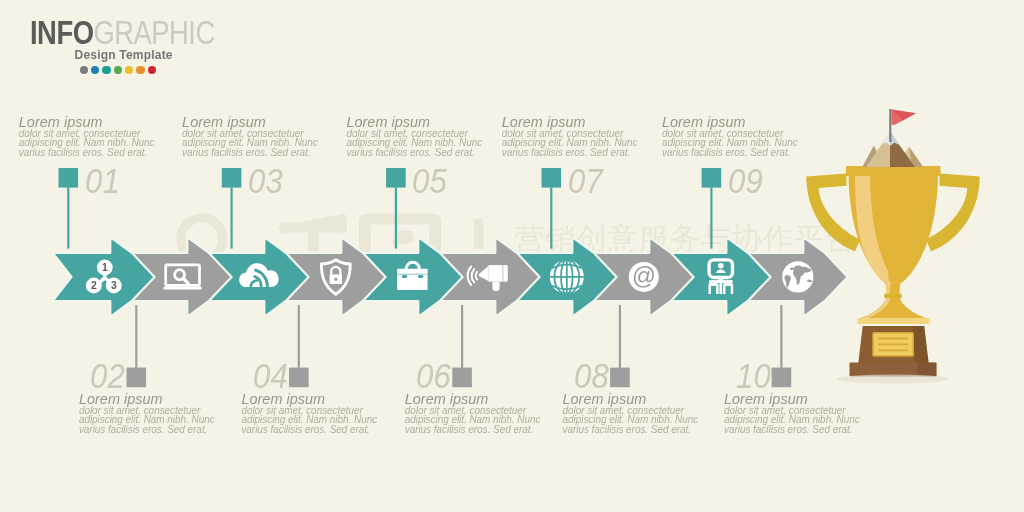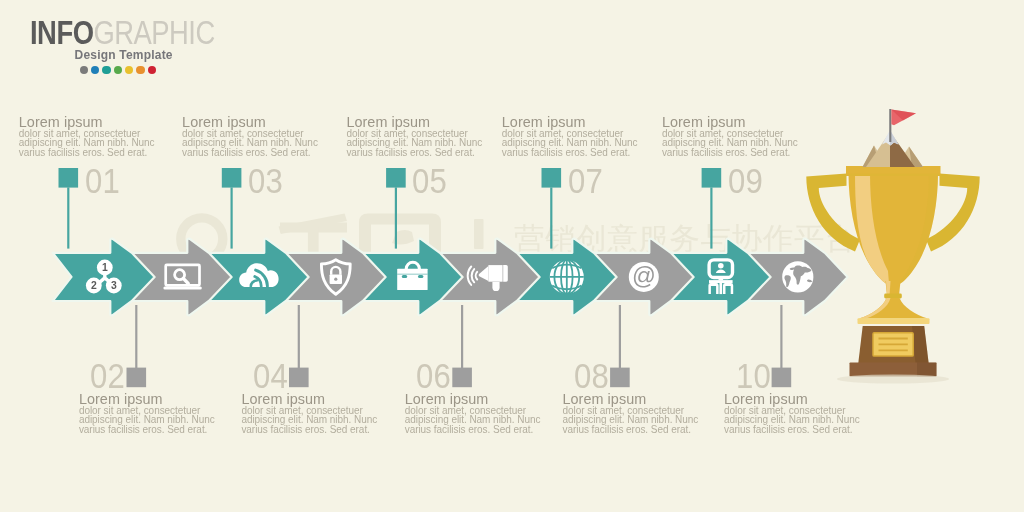--- a/index.html
+++ b/index.html
@@ -1,21 +1,21 @@
 <!DOCTYPE html>
 <html><head>
 <meta charset="utf-8">
 <title>Infographic Design Template</title>
 <style>
   html,body{margin:0;padding:0;}
   body{width:1024px;height:512px;overflow:hidden;background:#f5f3e5;
        font-family:"Liberation Sans",sans-serif;-webkit-font-smoothing:antialiased;}
   #stage{position:relative;width:1024px;height:512px;background:#f5f3e5;overflow:hidden;}
   svg.layer{position:absolute;left:0;top:0;width:1024px;height:512px;}
-  #texts{position:absolute;left:0;top:0;width:888px;height:512px;}
+  #texts{position:absolute;left:0;top:0;width:888px;height:512px;font-style:italic;}
   .txtblk{position:absolute;width:136px;}
   .th{font-size:14.4px;line-height:13.5px;color:#9b9587;letter-spacing:.05px;white-space:nowrap;}
   .tb{font-size:10px;line-height:9.1px;color:#b3ae9e;letter-spacing:-.05px;margin-top:0.4px;white-space:nowrap;}
   .stepnum{position:absolute;font-size:35.2px;line-height:35.2px;color:#cdc8b8;
            font-family:"Liberation Sans",sans-serif;font-weight:400;letter-spacing:.3px;
            transform:scaleX(0.885);transform-origin:0 0;}
 
   
   #header{position:absolute;left:8px;top:0;width:420px;height:100px;}
   #title{position:absolute;left:21.5px;top:17.6px;font-size:33.4px;line-height:30px;

